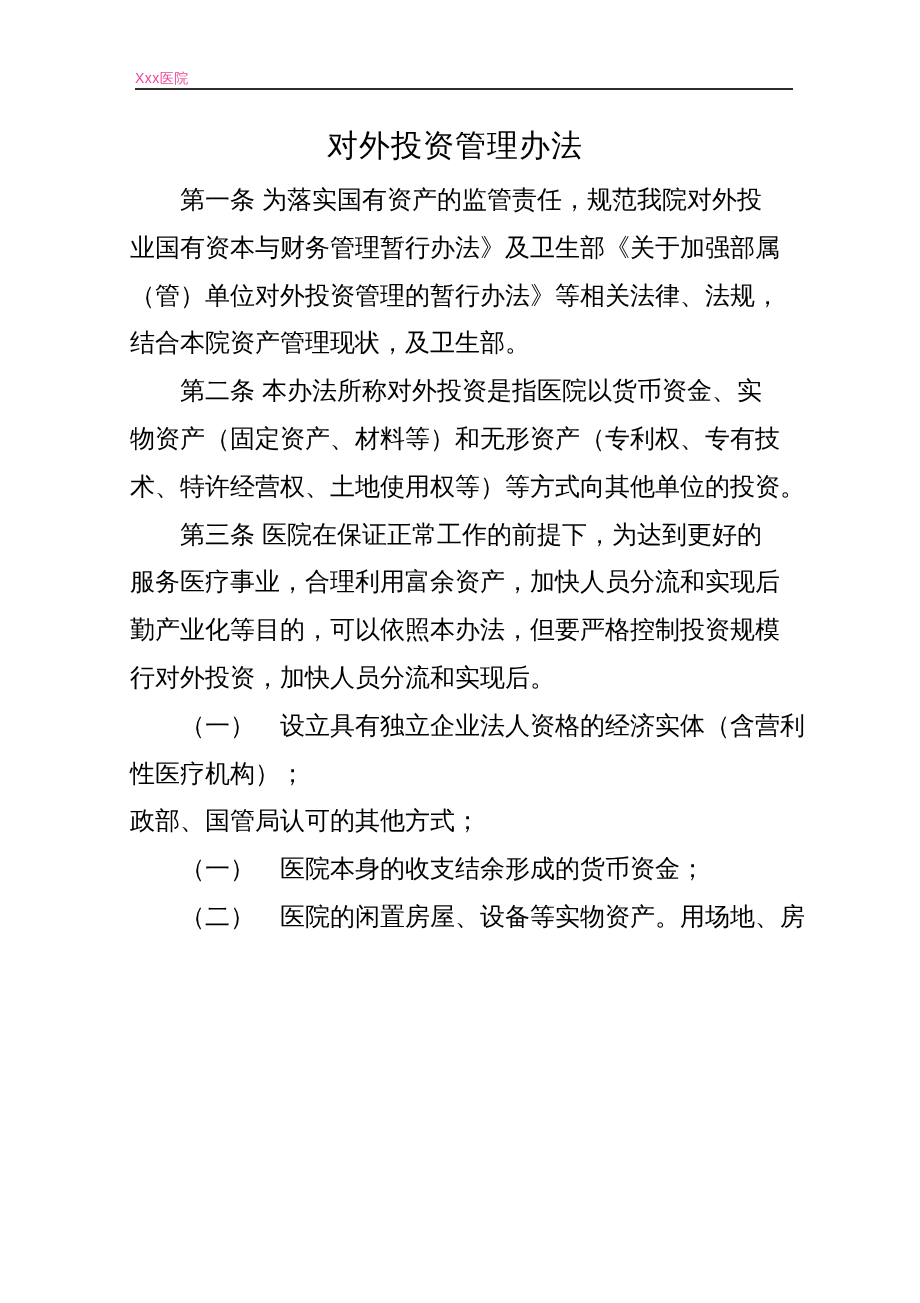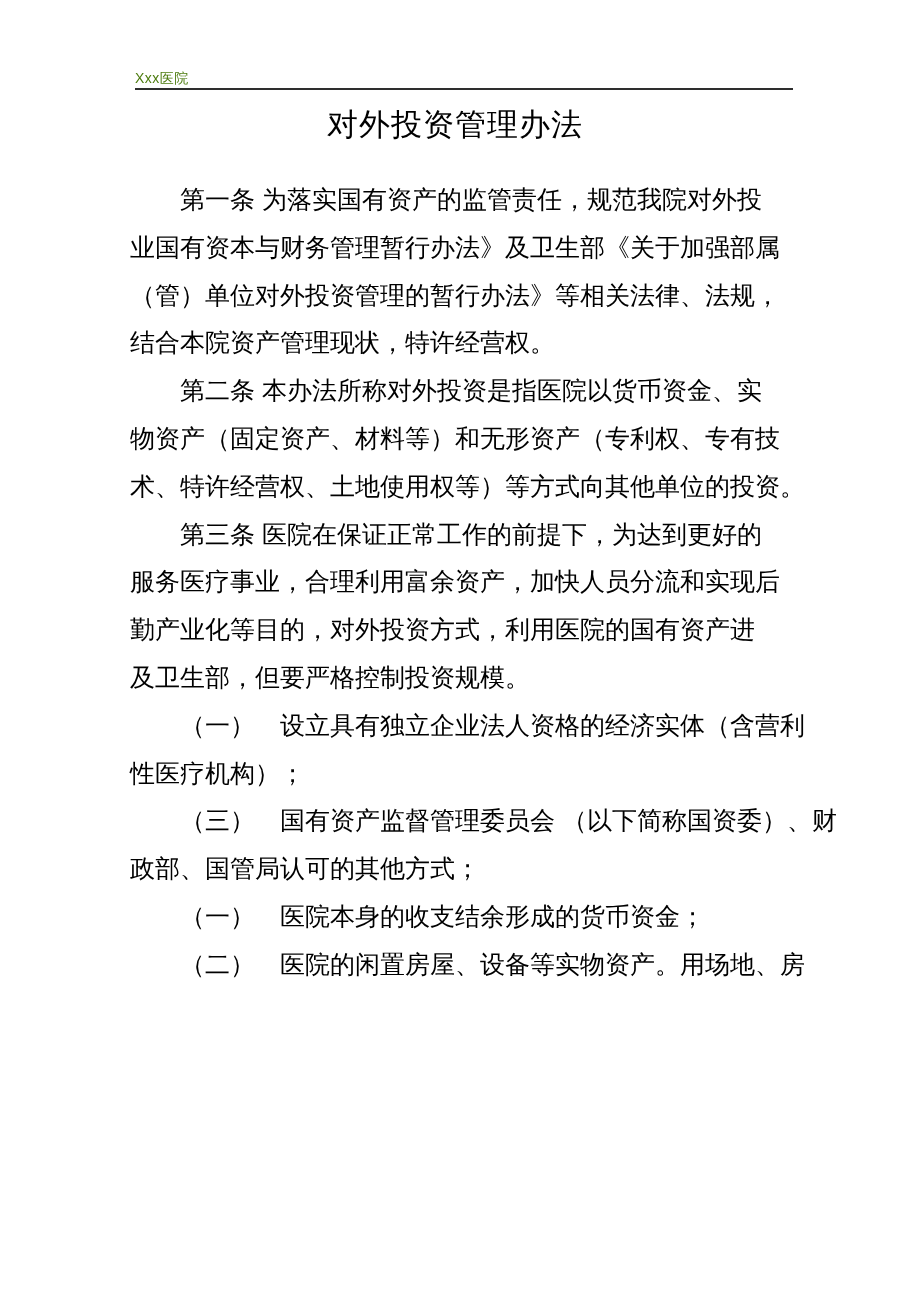--- a/index.html
+++ b/index.html
@@ -15,36 +15,36 @@
     overflow: hidden;
     font-family: "Liberation Sans", "DejaVu Sans", sans-serif;
     color: #000000;
   }
   .header-text {
     position: absolute;
     left: 135px;
     top: 70px;
     font-size: 14px;
     line-height: 16px;
-    color: #4d7c0f;
+    color: #ec4899;
     letter-spacing: 0.5px;
     white-space: nowrap;
   }
   .header-rule {
     position: absolute;
     left: 135px;
     top: 88px;
     width: 658px;
     height: 2px;
     background: #2e2e2e;
   }
   .doc-title {
     position: absolute;
     left: 115px;
-    top: 105px;
+    top: 126px;
     width: 680px;
     text-align: center;
     font-size: 31px;
     line-height: 40px;
     font-weight: 400;
     letter-spacing: 1px;
     white-space: nowrap;
   }
   .doc-body {
     position: absolute;
@@ -67,28 +67,27 @@
 <body>
 
 <div class="page">
   <div class="header-text">Xxx医院</div>
   <div class="header-rule"></div>
   <div class="doc-title">对外投资管理办法</div>
   <div class="doc-body">
       <div class="line indent-clause">第一条 为落实国有资产的监管责任，规范我院对外投</div>
       <div class="line indent-none">业国有资本与财务管理暂行办法》及卫生部《关于加强部属</div>
       <div class="line indent-none">（管）单位对外投资管理的暂行办法》等相关法律、法规，</div>
-      <div class="line indent-none">结合本院资产管理现状，特许经营权。</div>
+      <div class="line indent-none">结合本院资产管理现状，及卫生部。</div>
       <div class="line indent-clause">第二条 本办法所称对外投资是指医院以货币资金、实</div>
       <div class="line indent-none">物资产（固定资产、材料等）和无形资产（专利权、专有技</div>
       <div class="line indent-none">术、特许经营权、土地使用权等）等方式向其他单位的投资。</div>
       <div class="line indent-clause">第三条 医院在保证正常工作的前提下，为达到更好的</div>
       <div class="line indent-none">服务医疗事业，合理利用富余资产，加快人员分流和实现后</div>
-      <div class="line indent-none">勤产业化等目的，对外投资方式，利用医院的国有资产进</div>
-      <div class="line indent-none">及卫生部，但要严格控制投资规模。</div>
+      <div class="line indent-none">勤产业化等目的，可以依照本办法，但要严格控制投资规模</div>
+      <div class="line indent-none">行对外投资，加快人员分流和实现后。</div>
       <div class="line indent-item">（一）　设立具有独立企业法人资格的经济实体（含营利</div>
       <div class="line indent-none">性医疗机构）；</div>
-      <div class="line indent-item">（三）　国有资产监督管理委员会 （以下简称国资委）、财</div>
       <div class="line indent-none">政部、国管局认可的其他方式；</div>
       <div class="line indent-item">（一）　医院本身的收支结余形成的货币资金；</div>
       <div class="line indent-item">（二）　医院的闲置房屋、设备等实物资产。用场地、房</div>
     </div>
 </div>
 
 </body></html>

